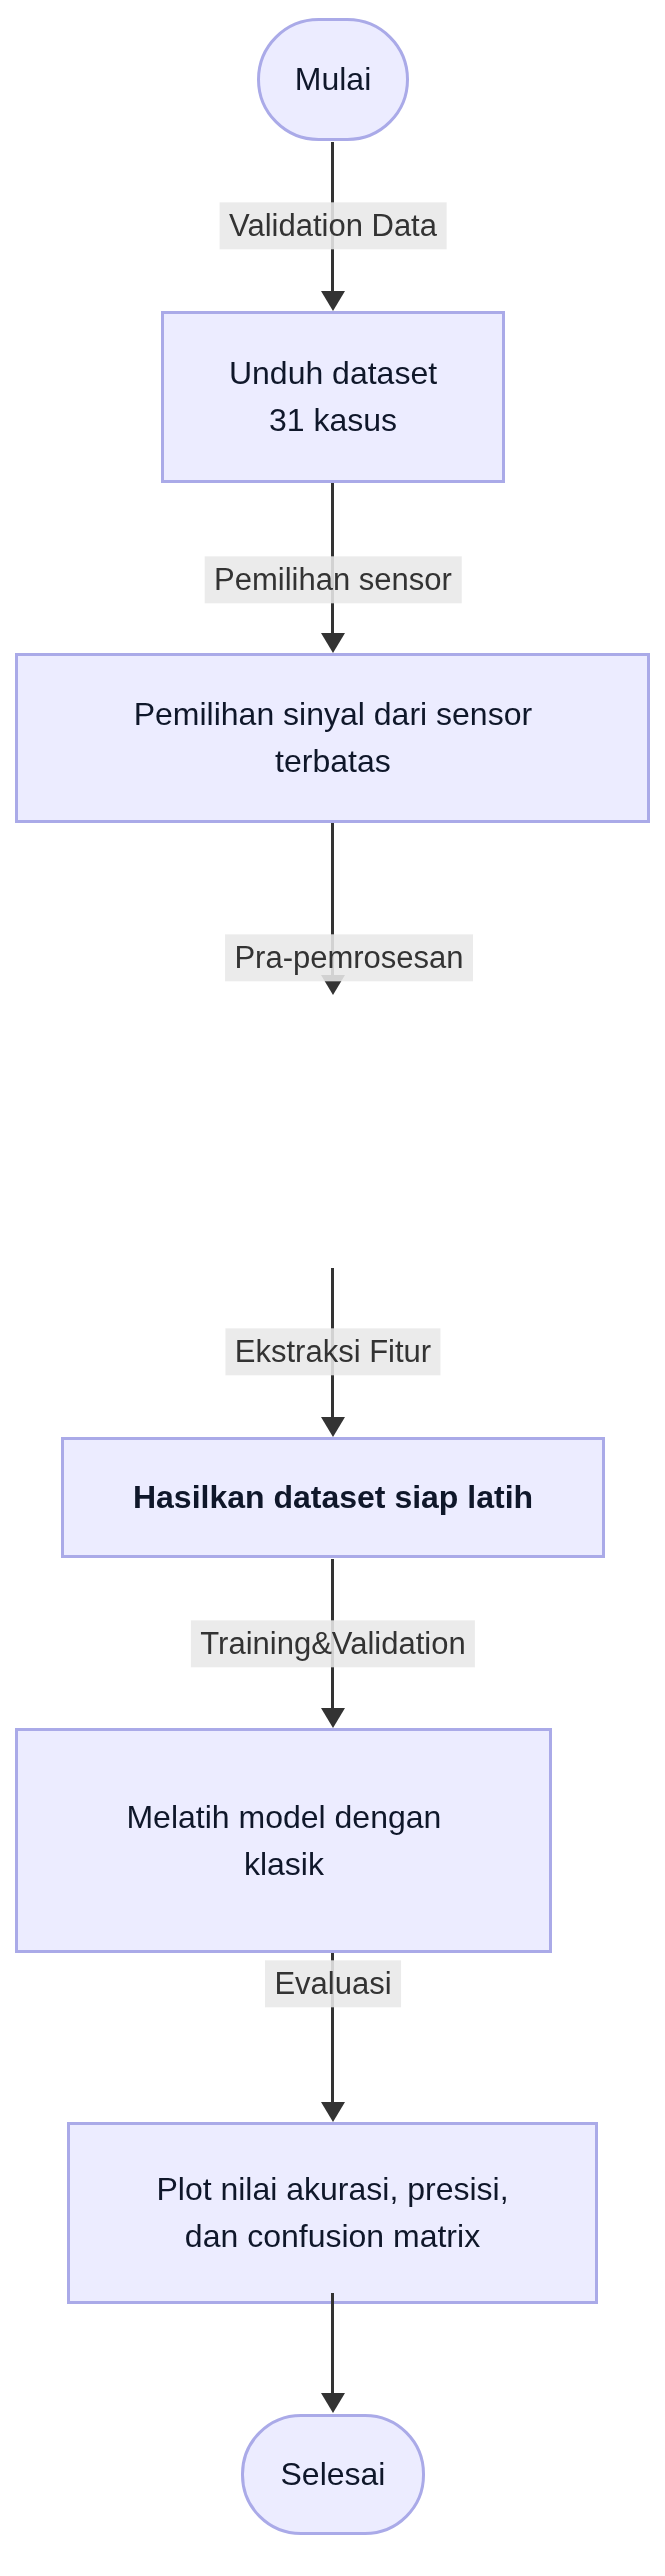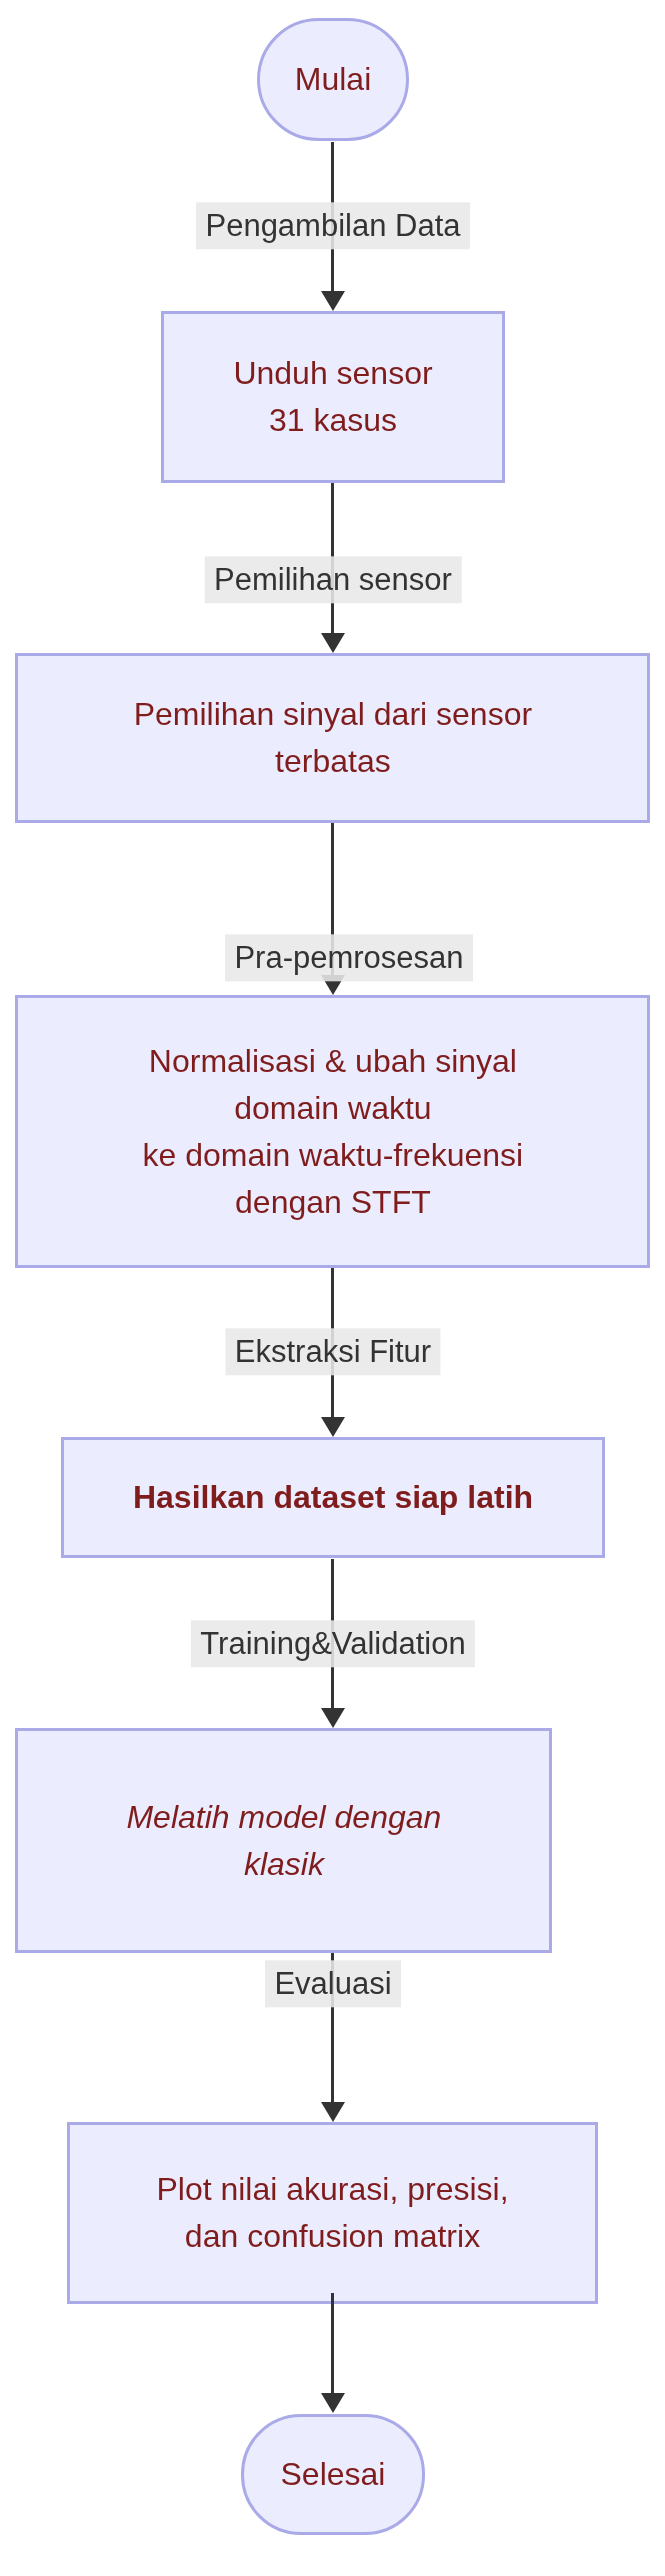--- a/index.html
+++ b/index.html
@@ -14,36 +14,36 @@
     height: 2576px;
     background: #ffffff;
     overflow: hidden;
   }
   
   .node {
     position: absolute;
     box-sizing: border-box;
     background: #ececff;
     border: 3.4px solid #aaaae8;
-    color: #7f1d1d;
+    color: #0f172a;
     display: flex;
     flex-direction: column;
     align-items: center;
     justify-content: center;
     text-align: left;
     font-size: 32px;
     line-height: 47px;
   }
   .stadium { border-radius: 62px; }
   .n0 { left: 257px; top: 18px;   width: 152px; height: 123px; }
   .n1 { left: 161px; top: 311px;  width: 344px; height: 172px; }
   .n2 { left: 15.4px;  top: 653px;  width: 635px; height: 170px; }
   .n3 { left: 15.4px;  top: 995px; width: 635px; height: 273px; }
   .n4 { left: 61px;  top: 1437px; width: 544px; height: 121px; font-weight: bold; }
-  .n5 { left: 15.4px;  top: 1728px; width: 537px; height: 225px; font-style: italic; }
+  .n5 { left: 15.4px;  top: 1728px; width: 537px; height: 225px; }
   .n6 { left: 67px; top: 2122px; width: 531px; height: 182px; }
   .n7 { left: 241px; top: 2414px; width: 184px; height: 121px; border-radius: 60px; }
   
   .eline {
     position: absolute;
     left: 331px;
     width: 2.7px;
     background: #333333;
   }
   .e0 { top: 142px;  height: 152px; }
@@ -91,46 +91,40 @@
 <body>
 
 <div class="canvas">
 
   <div class="node stadium n0">
     <span>Mulai</span>
   </div>
 
   <div class="eline e0"></div>
   <div class="ehead h0"></div>
-  <div class="elabel l0">Pengambilan Data</div>
+  <div class="elabel l0">Validation Data</div>
 
   <div class="node n1">
-    <span>Unduh sensor</span>
+    <span>Unduh dataset</span>
     <span>31 kasus</span>
   </div>
 
   <div class="eline e1"></div>
   <div class="ehead h1"></div>
   <div class="elabel l1">Pemilihan sensor</div>
 
   <div class="node n2">
     <span>Pemilihan sinyal dari sensor</span>
     <span>terbatas</span>
   </div>
 
   <div class="eline e2"></div>
   <div class="ehead h2"></div>
   <div class="elabel l2">Pra-pemrosesan</div>
 
-  <div class="node n3">
-    <span>Normalisasi &amp; ubah sinyal</span>
-    <span>domain waktu</span>
-    <span>ke domain waktu-frekuensi</span>
-    <span>dengan STFT</span>
-  </div>
 
   <div class="eline e3"></div>
   <div class="ehead h3"></div>
   <div class="elabel l3">Ekstraksi Fitur</div>
 
   <div class="node n4">
     <span>Hasilkan dataset siap latih</span>
   </div>
 
   <div class="eline e4"></div>

